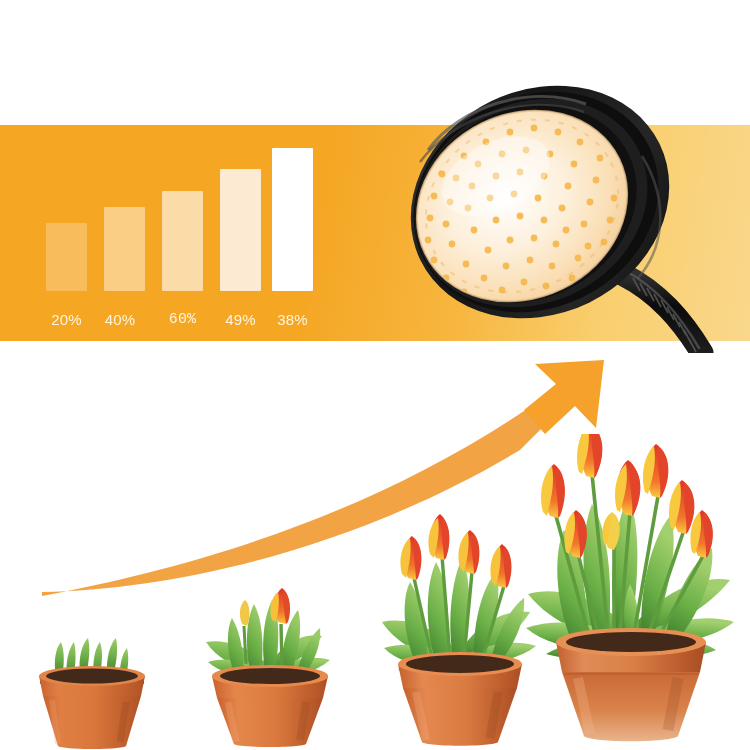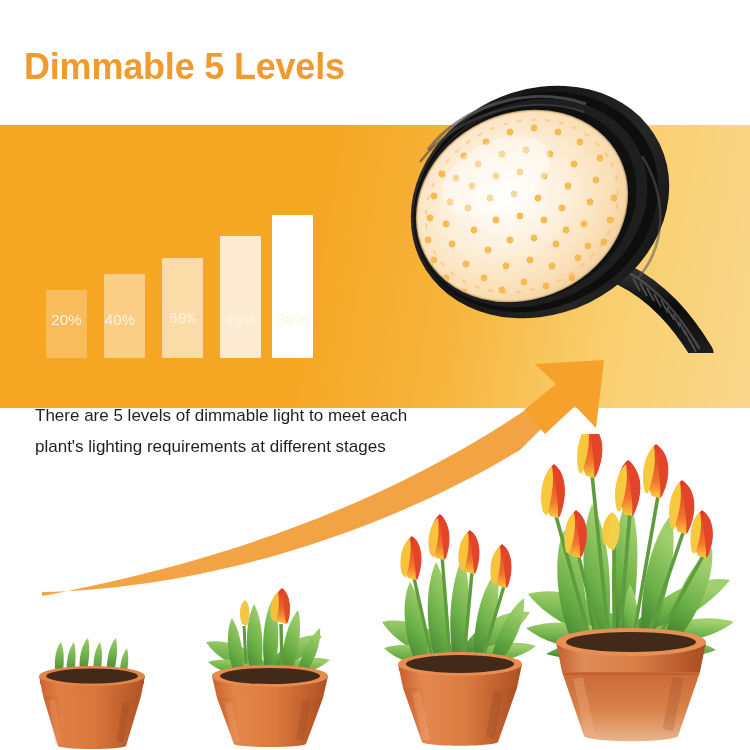--- a/index.html
+++ b/index.html
@@ -12,21 +12,21 @@
 
   
   #title{
     position:absolute;left:24px;top:46px;
     font-size:36px;font-weight:bold;color:#F29A2E;
     letter-spacing:-0.2px;white-space:nowrap;
   }
 
   
   #banner{
-    position:absolute;left:0;top:125px;width:750px;height:283px;
+    position:absolute;left:0;top:125px;width:750px;height:216px;
     background:linear-gradient(100deg,#F5A623 0%,#F5A623 42%,#F7B63F 62%,#F9CE6D 80%,#F9D88C 100%);
     overflow:hidden;
   }
   .bar{position:absolute;bottom:50px;width:41px;border-radius:1px;}
   .barlabel{
     position:absolute;top:311px;font-size:15px;color:#FFF4DE;
     text-align:center;width:56px;letter-spacing:0.2px;
   }
 
   
@@ -44,21 +44,20 @@
 
   
   .plant{position:absolute;}
   .plant svg{display:block;}
 </style>
 </head>
 <body>
 
 <div id="stage">
 
-  <div id="title">Dimmable 5 Levels</div>
 
   <div id="banner">
     <div id="bars">
         <div class="bar" style="left: 46px; width: 41px; height: 68px; bottom: 50px; background: rgb(248, 188, 92);"></div>
         <div class="barlabel" style="left: 38.5px; top: 186px;">20%</div>
         <div class="bar" style="left: 104px; width: 41px; height: 84px; bottom: 50px; background: rgb(250, 206, 133);"></div>
         <div class="barlabel" style="left: 92px; top: 186px;">40%</div>
         <div class="bar" style="left: 162px; width: 41px; height: 100px; bottom: 50px; background: rgb(251, 220, 168);"></div>
         <div class="barlabel" style="left: 154.5px; top: 186px; font-family: Liberation Mono, monospace;">60%</div>
         <div class="bar" style="left: 220px; width: 41px; height: 122px; bottom: 50px; background: rgb(252, 235, 210);"></div>
@@ -194,21 +193,20 @@
         <g clip-path="url(#panelClip)">
           <ellipse cx="132" cy="128" rx="99" ry="83" transform="rotate(-26 132 128)" fill="none" stroke="#F3B255" stroke-width="2" opacity="0.45" stroke-dasharray="5 9"></ellipse>
         </g>
 
         <ellipse cx="106" cy="98" rx="58" ry="34" transform="rotate(-26 106 98)" fill="#FFFFFF" opacity="0.4"></ellipse>
         <ellipse cx="132" cy="128" rx="108" ry="92" transform="rotate(-26 132 128)" fill="none" stroke="#E8C491" stroke-width="2" opacity="0.8"></ellipse>
       </g>
     </svg>
   </div>
 
-  <div id="copy">There are 5 levels of dimmable light to meet each plant's lighting requirements at different stages</div>
 
   <div id="arrow">
     <svg width="700" height="280" viewBox="0 0 700 280">
 
       <path d="M42 252
                C 180 250, 360 206, 520 110
                L 556 74
                L 546 56
                C 372 178, 188 228, 42 256 Z" fill="#F2A343"></path>
 

